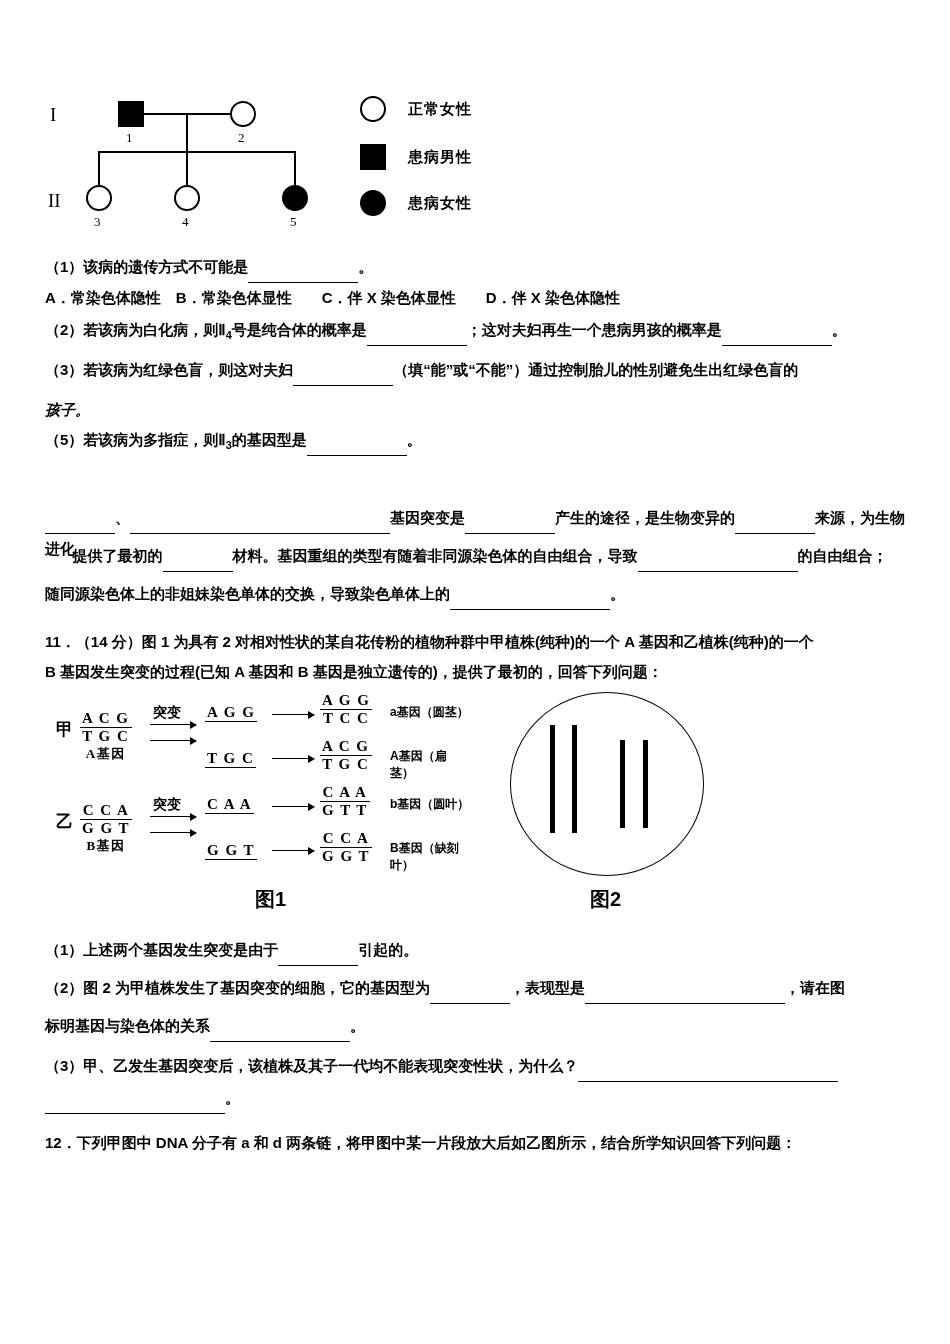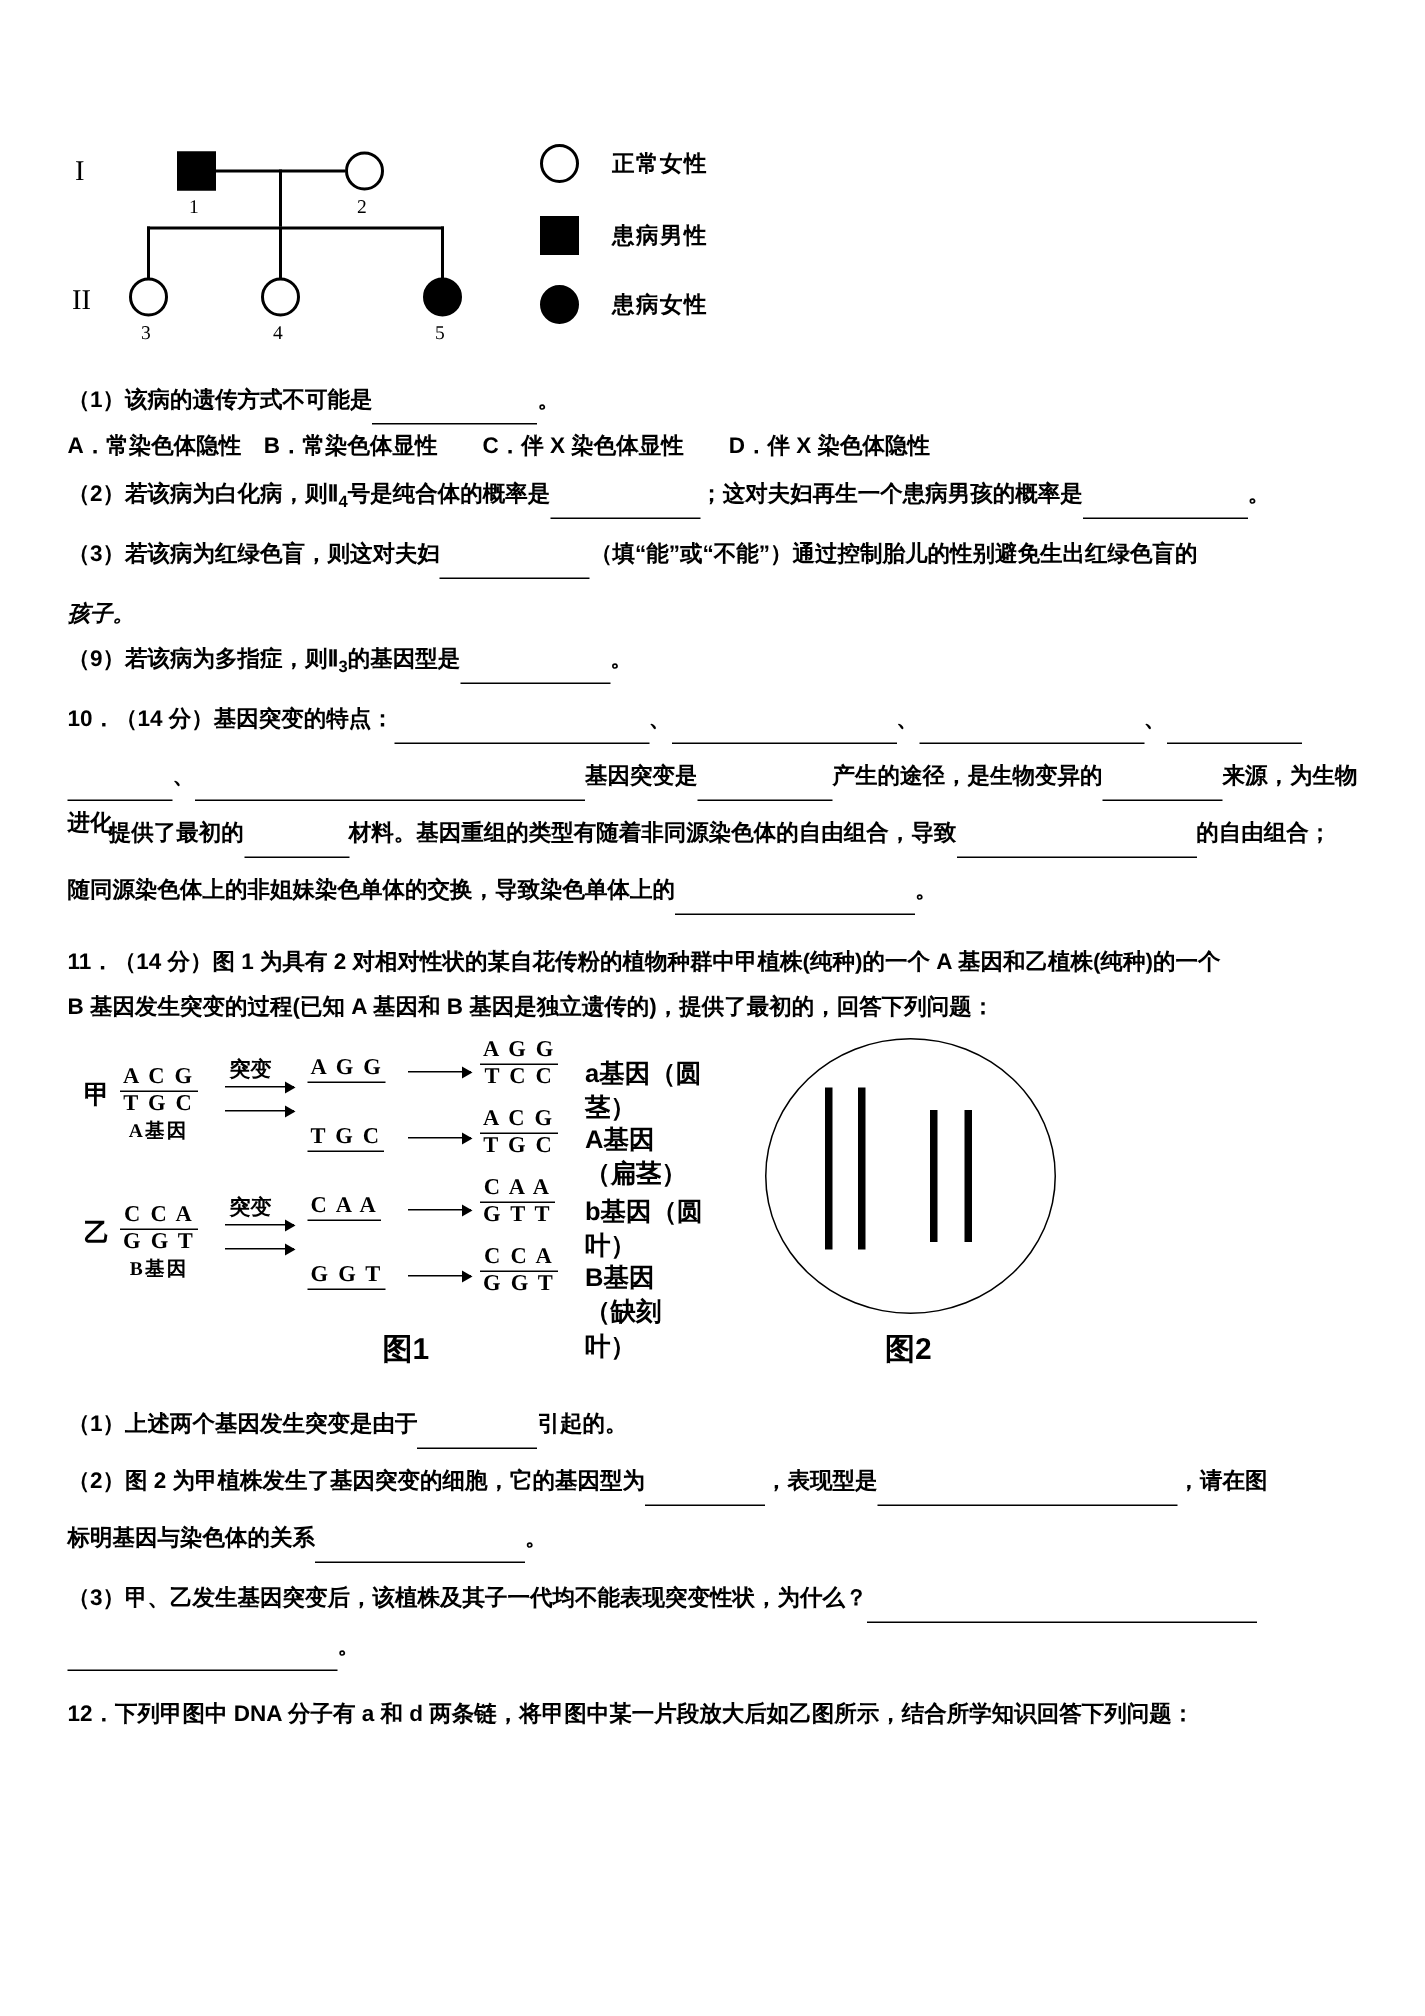--- a/index.html
+++ b/index.html
@@ -148,21 +148,21 @@
   .arrow::after {
     content: "";
     position: absolute;
     right: -1px; top: -3.5px;
     border-left: 7px solid #000;
     border-top: 4px solid transparent;
     border-bottom: 4px solid transparent;
   }
   .note {
     position: absolute;
-    font-size: 17px;
+    font-size: 12px;
     font-family: "Liberation Sans", sans-serif;
     font-weight: bold;
   }
   .figcap {
     position: absolute;
     font-size: 20px;
     font-family: "Liberation Sans", sans-serif;
     font-weight: bold;
   }
   
@@ -243,26 +243,23 @@
   </div>
 
   <div class="blk q" style="top:355px;">
     <span>（3）若该病为红绿色盲，则这对夫妇</span><span class="ul u100">&nbsp;</span><span>（填“能”或“不能”）通过控制胎儿的性别避免生出红绿色盲的</span>
   </div>
   <div class="blk q" style="top:395px;font-style:italic;">
     <span>孩子。</span>
   </div>
 
   <div class="blk q" style="top:425px;">
-    <span>（9）若该病为多指症，则Ⅱ</span><span class="sub">3</span><span>的基因型是</span><span class="ul u100">&nbsp;</span><span>。</span>
-  </div>
-
-  <div class="blk q" style="top:465px;">
-    <span>10．（14 分）</span><span>基因突变的特点：</span><span class="ul u170">&nbsp;</span>、<span class="ul u150">&nbsp;</span>、<span class="ul u150">&nbsp;</span>、<span class="ul u90">&nbsp;</span>
-  </div>
+    <span>（5）若该病为多指症，则Ⅱ</span><span class="sub">3</span><span>的基因型是</span><span class="ul u100">&nbsp;</span><span>。</span>
+  </div>
+
 
   <div class="blk q" style="top:503px;">
     <span class="ul u70">&nbsp;</span>、<span class="ul u260">&nbsp;</span><span>基因突变是</span><span class="ul u90">&nbsp;</span><span>产生的途径，是生物变异的</span><span class="ul u80">&nbsp;</span><span>来源，为生物进化</span>
   </div>
 
   <div class="blk q" style="top:541px;text-align:center;">
     <span>提供了最初的</span><span class="ul u70">&nbsp;</span><span>材料。基因重组的类型有随着非同源染色体的自由组合，导致</span><span class="ul u160">&nbsp;</span><span>的自由组合；</span>
   </div>
 
   <div class="blk q" style="top:579px;">

